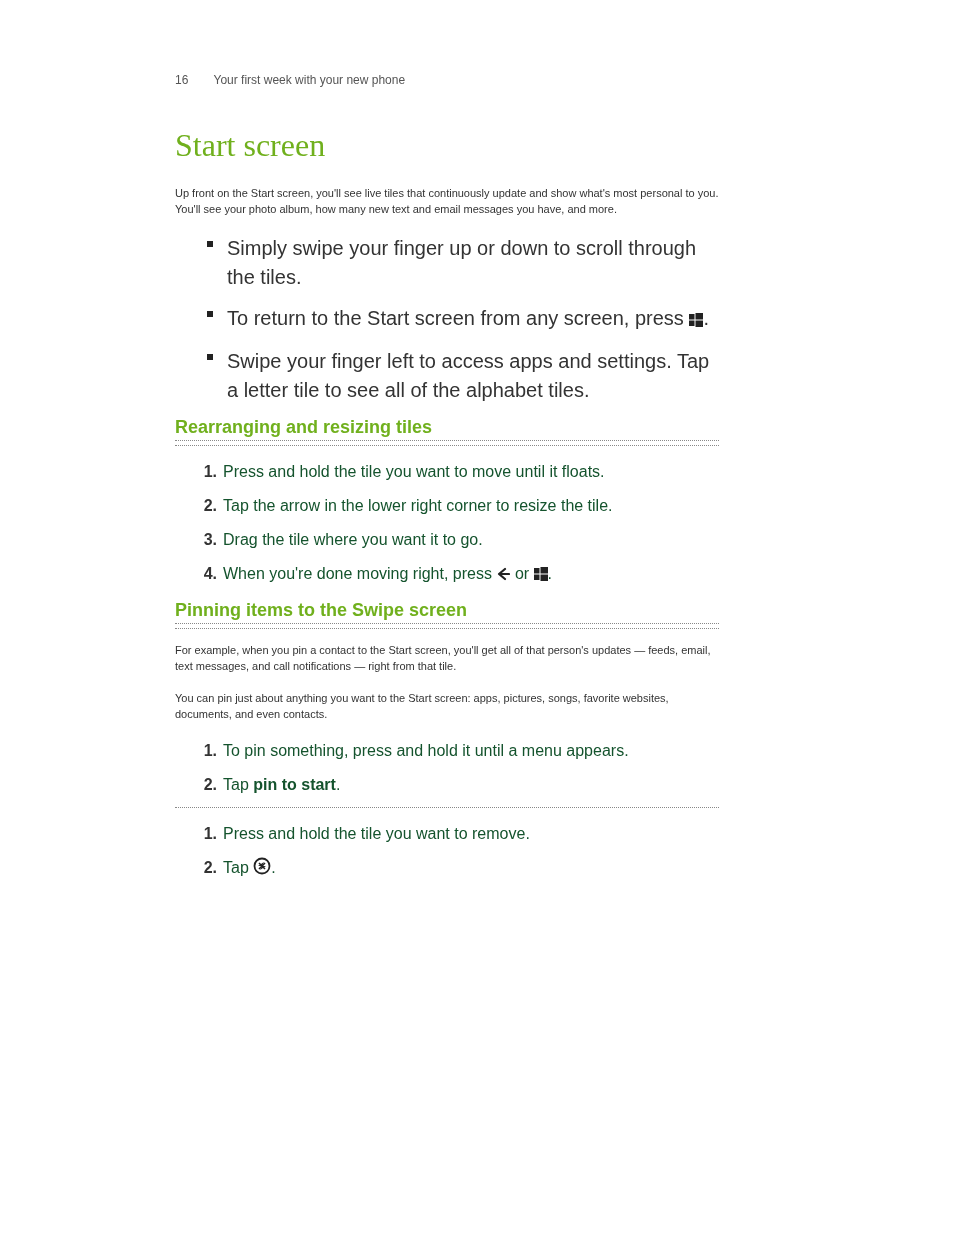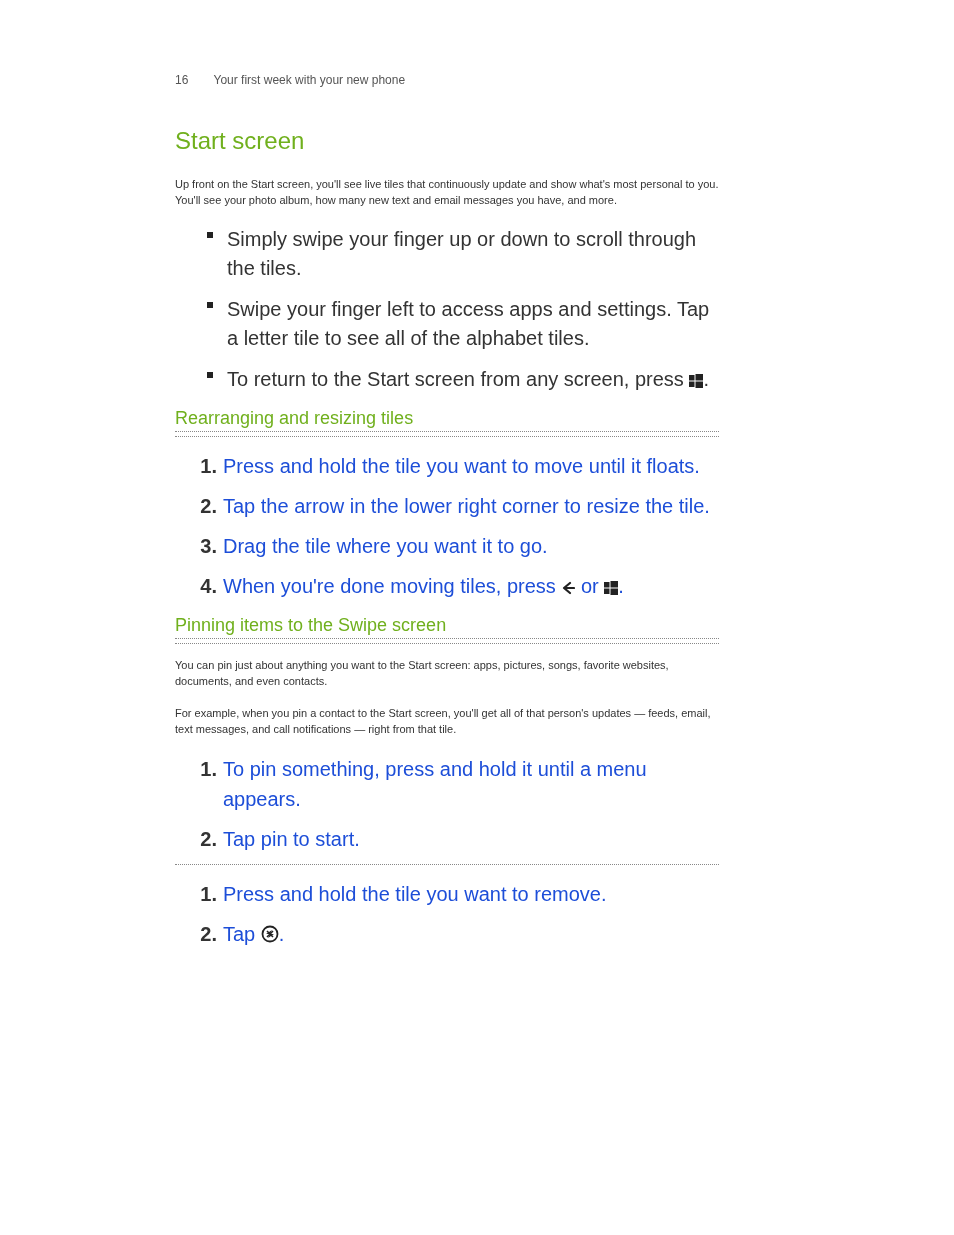--- a/index.html
+++ b/index.html
@@ -18,24 +18,25 @@
   }
   .runhead {
     font-size: 12px;
     color: #555;
     margin-bottom: 40px;
   }
   .runhead .pn {
     margin-right: 22px;
   }
   h1.title {
-    font-size: 24px;
+    font-size: 32px;
     font-weight: 400;
     color: #70b01d;
     margin: 0 0 22px 0;
+    font-family: Liberation Serif, serif;
   }
   p.body {
     font-size: 11px;
     line-height: 1.45;
     margin: 0 0 16px 0;
     color: #333;
   }
   ul.bullets {
     list-style: none;
     margin: 0 0 8px 0;
@@ -53,58 +54,58 @@
     content: "";
     position: absolute;
     left: -6px;
     top: 7px;
     width: 6px;
     height: 6px;
     background: #222;
   }
   h2.sub {
     font-size: 18px;
-    font-weight: 400;
+    font-weight: 700;
     color: #70b01d;
     margin: 12px 0 0 0;
     padding-bottom: 2px;
     border-bottom: 1px dotted #888;
   }
   .dotted-sep {
     border: none;
     border-top: 1px dotted #888;
     margin: 4px 0 14px 0;
   }
   ol.steps {
     margin: 0 0 10px 0;
     padding: 0 0 0 46px;
     counter-reset: step;
     list-style: none;
   }
   ol.steps li {
     counter-increment: step;
     position: relative;
-    font-size: 20px;
+    font-size: 16px;
     line-height: 1.5;
-    color: #1d4ed8;
+    color: #14532d;
     margin-bottom: 10px;
     padding-left: 2px;
   }
   ol.steps li::before {
     content: counter(step) ".";
     position: absolute;
     left: -28px;
     top: 0;
     width: 24px;
     text-align: right;
     font-weight: 600;
     color: #333;
   }
   .bold {
-    font-weight: 400;
+    font-weight: 700;
     text-align: center;
   }
   .icon {
     display: inline-block;
     vertical-align: -2px;
   }
 </style>
 </head>
 <body>
 
@@ -114,63 +115,63 @@
     <span class="pn">16</span>
     <span>Your first week with your new phone</span>
   </div>
 
   <h1 class="title">Start screen</h1>
 
   <p class="body">Up front on the Start screen, you'll see live tiles that continuously update and show what's most personal to you. You'll see your photo album, how many new text and email messages you have, and more.</p>
 
   <ul class="bullets">
     <li>Simply swipe your finger up or down to scroll through the tiles.</li>
-    <li>Swipe your finger left to access apps and settings. Tap a letter tile to see all of the alphabet tiles.</li>
     <li>
       <span>To return to the Start screen from any screen, press </span>
       <span class="icon">
         <svg width="14" height="14" viewBox="0 0 14 14">
           <rect x="0" y="1" width="5.5" height="5.5" fill="#222"></rect>
           <rect x="6.5" y="0" width="7.5" height="6.5" fill="#222"></rect>
           <rect x="0" y="7.5" width="5.5" height="5.5" fill="#222"></rect>
           <rect x="6.5" y="7.5" width="7.5" height="6.5" fill="#222"></rect>
         </svg>
       </span><span>.</span>
     </li>
+    <li>Swipe your finger left to access apps and settings. Tap a letter tile to see all of the alphabet tiles.</li>
   </ul>
 
   <h2 class="sub">Rearranging and resizing tiles</h2>
   <hr class="dotted-sep">
   <ol class="steps">
     <li>Press and hold the tile you want to move until it floats.</li>
     <li>Tap the arrow in the lower right corner to resize the tile.</li>
     <li>Drag the tile where you want it to go.</li>
     <li>
-      <span>When you're done moving tiles, press </span>
+      <span>When you're done moving right, press </span>
       <span class="icon">
         <svg width="14" height="14" viewBox="0 0 14 14">
           <path d="M9 2 L3 7 L9 12 M3 7 L13 7" stroke="#222" stroke-width="2.2" fill="none" stroke-linecap="round" stroke-linejoin="round"></path>
         </svg>
       </span>
       <span> or </span>
       <span class="icon">
         <svg width="14" height="14" viewBox="0 0 14 14">
           <rect x="0" y="1" width="5.5" height="5.5" fill="#222"></rect>
           <rect x="6.5" y="0" width="7.5" height="6.5" fill="#222"></rect>
           <rect x="0" y="7.5" width="5.5" height="5.5" fill="#222"></rect>
           <rect x="6.5" y="7.5" width="7.5" height="6.5" fill="#222"></rect>
         </svg>
       </span><span>.</span>
     </li>
   </ol>
 
   <h2 class="sub">Pinning items to the Swipe screen</h2>
   <hr class="dotted-sep">
+  <p class="body">For example, when you pin a contact to the Start screen, you'll get all of that person's updates — feeds, email, text messages, and call notifications — right from that tile.</p>
   <p class="body">You can pin just about anything you want to the Start screen: apps, pictures, songs, favorite websites, documents, and even contacts.</p>
-  <p class="body">For example, when you pin a contact to the Start screen, you'll get all of that person's updates — feeds, email, text messages, and call notifications — right from that tile.</p>
   <ol class="steps">
     <li>To pin something, press and hold it until a menu appears.</li>
     <li>
       <span>Tap </span><span class="bold">pin to start</span><span>.</span>
     </li>
   </ol>
 
   <hr class="dotted-sep">
   <ol class="steps">
     <li>Press and hold the tile you want to remove.</li>

